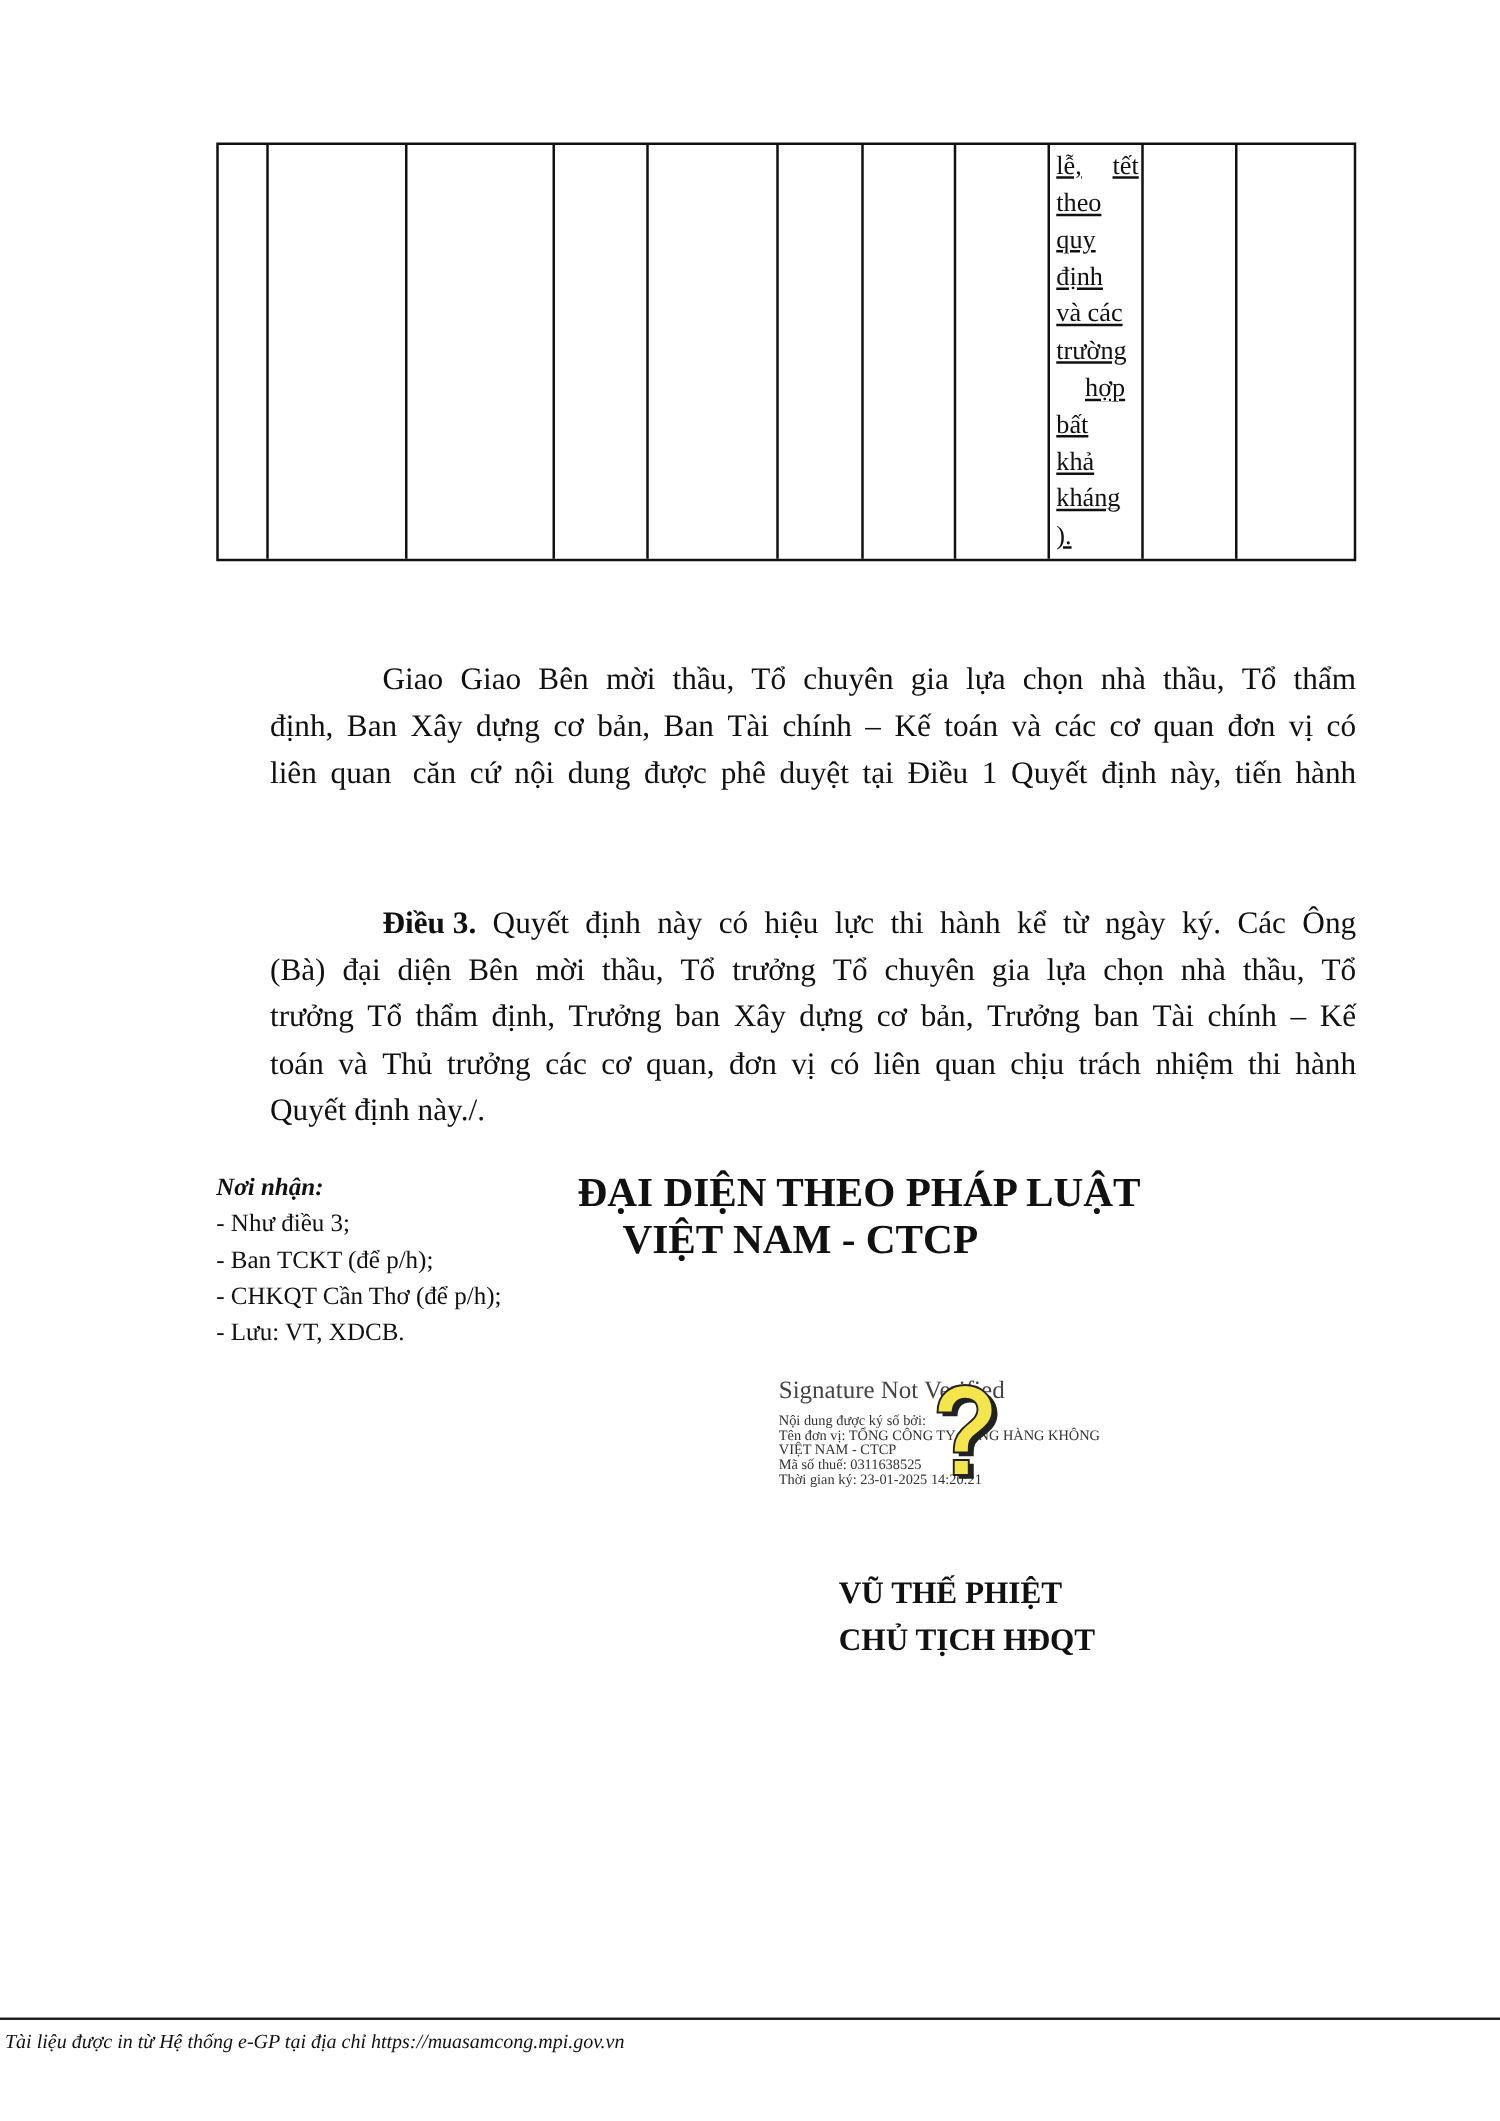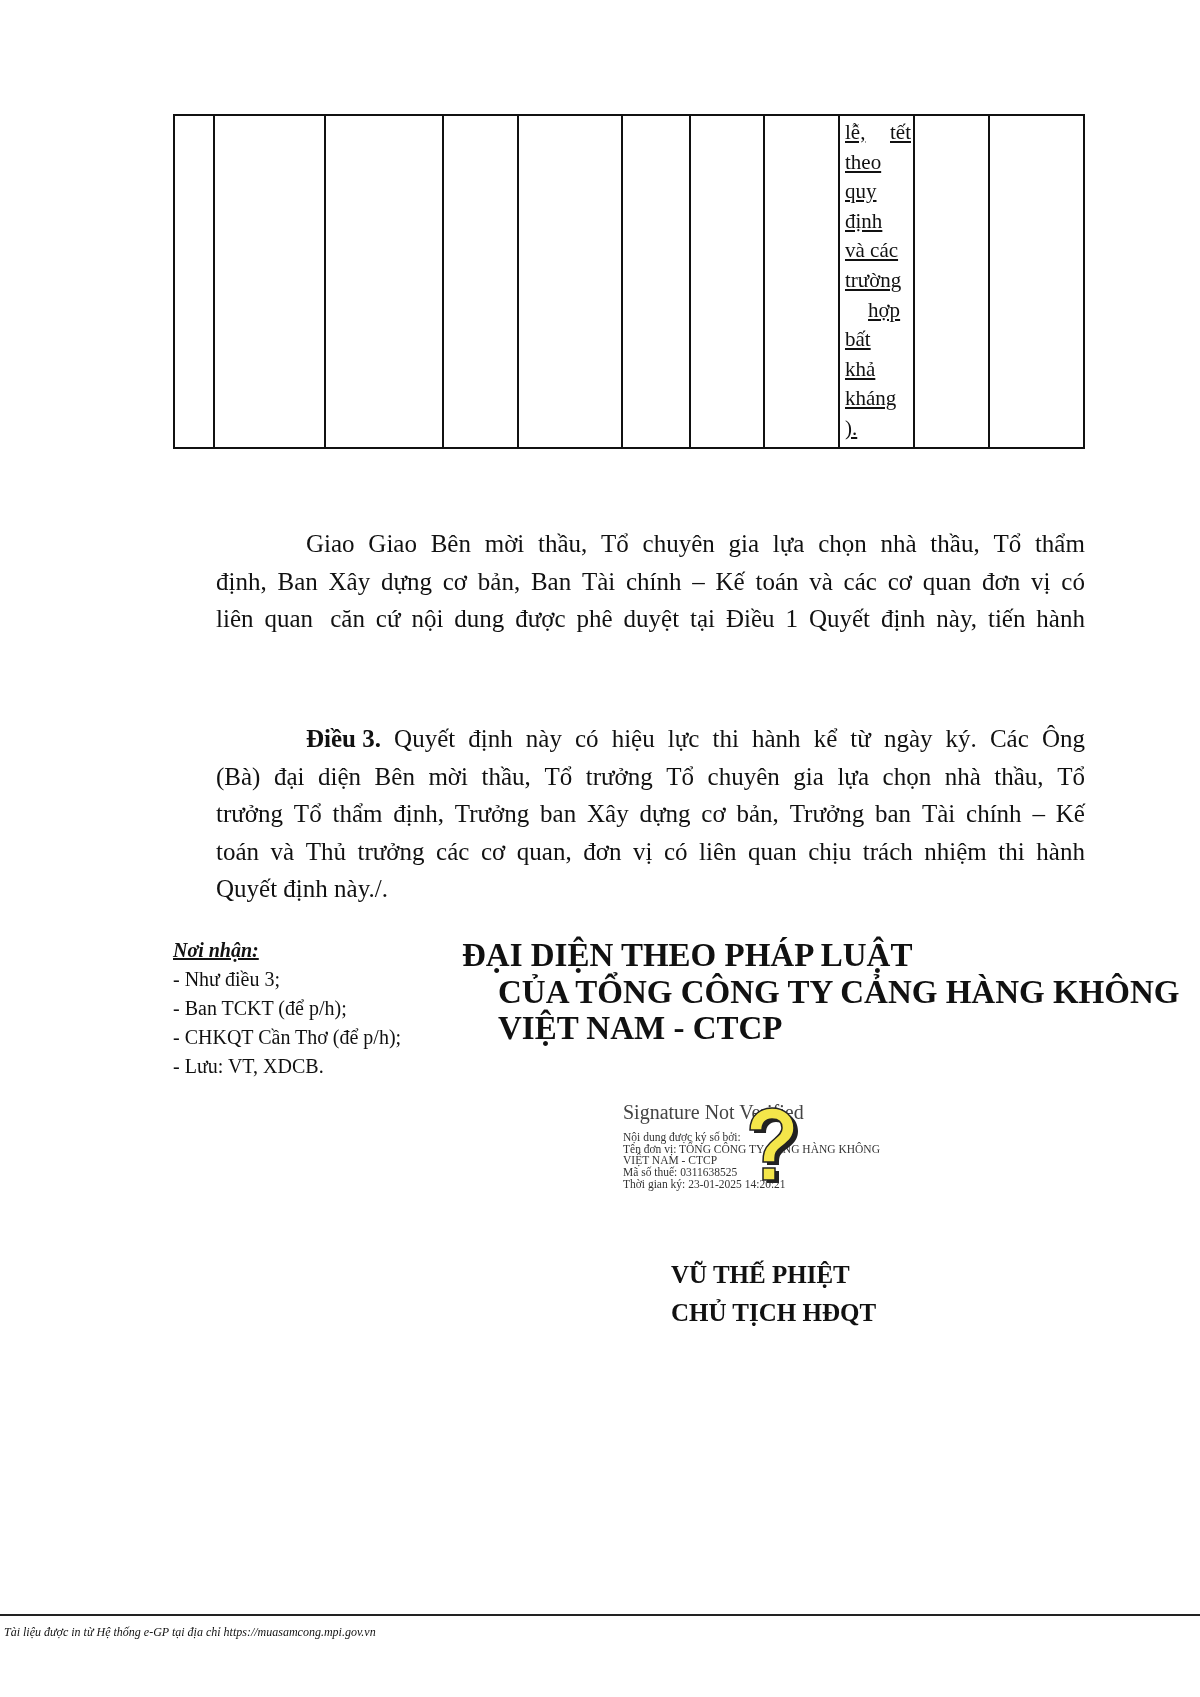--- a/index.html
+++ b/index.html
@@ -18,40 +18,40 @@
 
   
   .para { position: absolute; left: 173px; width: 912px; font-size: 25px; line-height: 37.5px; }
   .para .line { white-space: nowrap; display: flex; justify-content: space-between; margin-left: 43px; }
   .para .line.last { justify-content: flex-start; }
   .para .line span { white-space: pre; }
   b { font-weight: bold; }
 
   
   .recip { position: absolute; left: 173px; top: 936px; font-size: 20px; line-height: 29px; }
-  .recip .title { font-weight: bold; font-style: italic; text-decoration: underline; }
+  .recip .title { font-weight: bold; font-style: italic; }
 
   
   .auth { position: absolute; left: 498px; top: 937px; width: 584px; text-align: left;
           font-weight: bold; font-size: 33px; line-height: 36.5px; white-space: nowrap; }
   .auth .l1 { margin-left: -36px; }
 
   
   .sig-title { position: absolute; left: 623px; top: 1101px; font-size: 20px; color: #444;
                font-family: "Liberation Serif", serif; white-space: nowrap; }
   .sig-lines { position: absolute; left: 623px; top: 1132px; font-size: 11.5px; line-height: 11.7px;
                color: #333; white-space: nowrap; }
   .sig-q { position: absolute; left: 744px; top: 1106px; width: 60px; height: 88px; }
 
   .signer { position: absolute; left: 671px; top: 1244px; font-weight: bold; font-size: 25px;
             line-height: 38px; white-space: nowrap; margin-top: 12px; }
 
   
   .foot-rule { position: absolute; left: 0; top: 1614px; width: 1200px; height: 2px; background: #222; }
-  .foot-text { position: absolute; left: 4px; top: 1625px; font-style: italic; font-size: 12px;
+  .foot-text { position: absolute; left: 4px; top: 1625px; font-style: italic; font-size: 16px;
                white-space: nowrap; }
 </style>
 </head>
 <body>
 
 <div class="tbl">
   <div class="vline" style="left:38px"></div>
   <div class="vline" style="left:149px"></div>
   <div class="vline" style="left:267px"></div>
   <div class="vline" style="left:342px"></div>
@@ -217,21 +217,20 @@
 <div class="recip">
   <div class="title">Nơi nhận:</div>
   <div>- Như điều 3;</div>
   <div>- Ban TCKT (để p/h);</div>
   <div>- CHKQT Cần Thơ (để p/h);</div>
   <div>- Lưu: VT, XDCB.</div>
 </div>
 
 <div class="auth">
   <div class="l1">ĐẠI DIỆN THEO PHÁP LUẬT</div>
-  <div>CỦA TỔNG CÔNG TY CẢNG HÀNG KHÔNG</div>
   <div>VIỆT NAM - CTCP</div>
 </div>
 
 <div class="sig-title">Signature Not Verified</div>
 <div class="sig-lines">
   <div>Nội dung được ký số bởi:</div>
   <div>Tên đơn vị: TỔNG CÔNG TY CẢNG HÀNG KHÔNG</div>
   <div>VIỆT NAM - CTCP</div>
   <div>Mã số thuế: 0311638525</div>
   <div>Thời gian ký: 23-01-2025 14:20:21</div>

